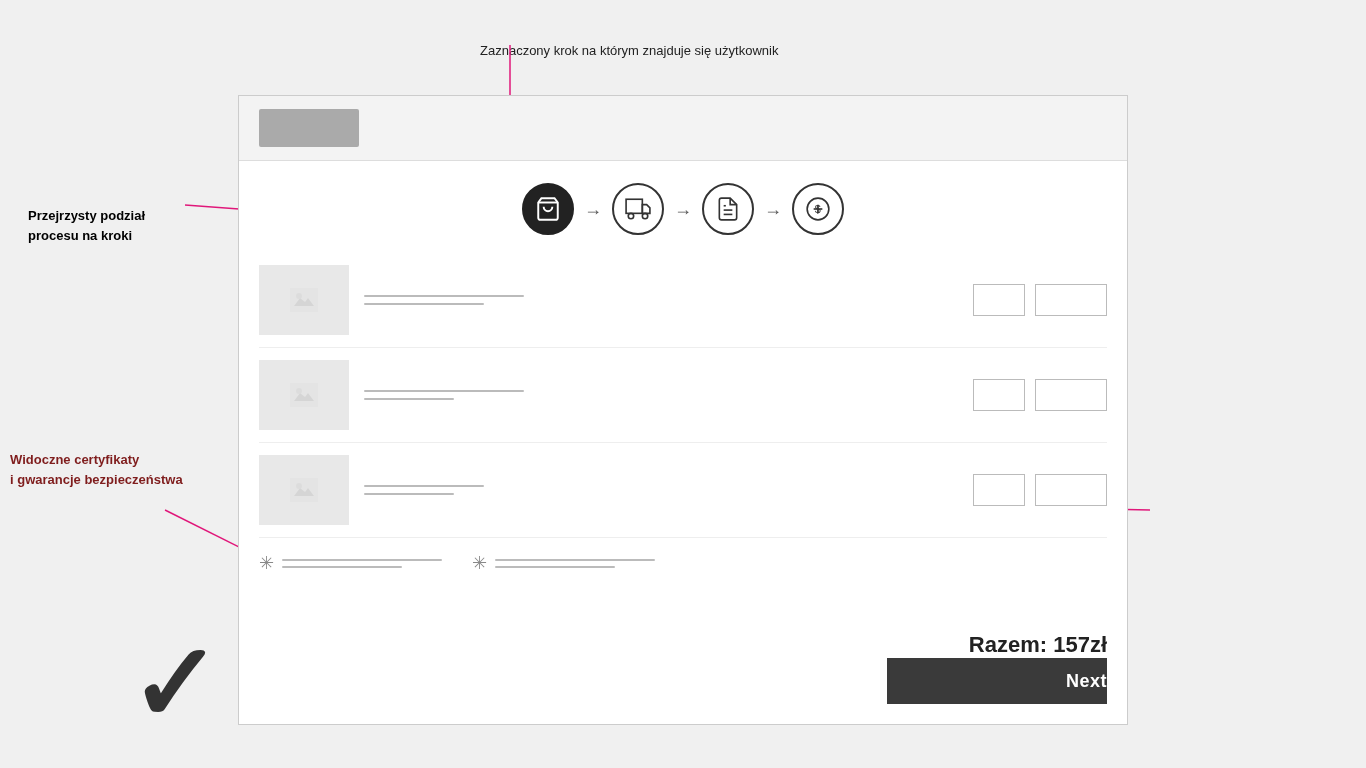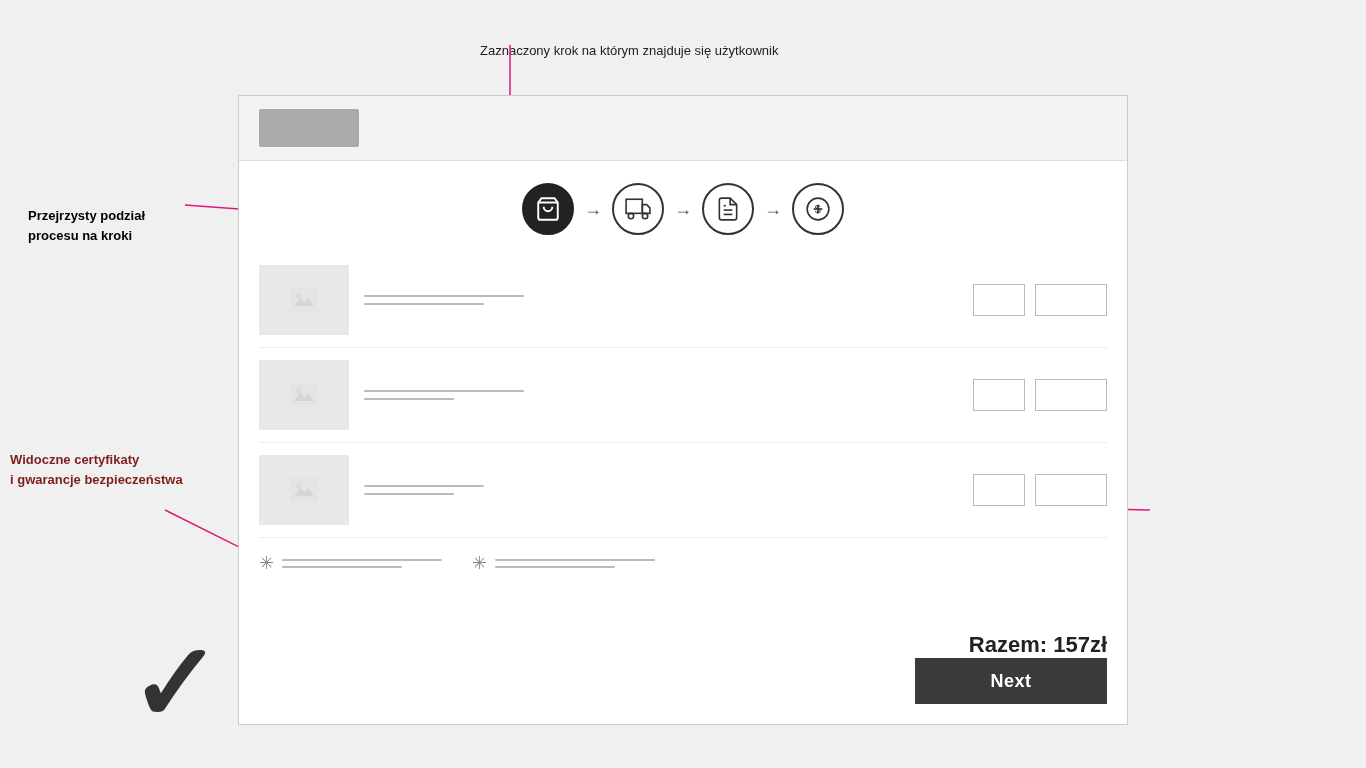--- a/index.html
+++ b/index.html
@@ -172,29 +172,30 @@
       align-items: flex-end;
     }
 
     .total-text {
       font-size: 22px;
       font-weight: 700;
       color: #222;
     }
 
     .next-btn {
-      width: 192px;
+      width: 220px;
       height: 46px;
       background: #3a3a3a;
       color: #fff;
       font-size: 18px;
       font-weight: 600;
       border: none;
       cursor: pointer;
       letter-spacing: 0.5px;
+      text-align: right;
     }
 
     
     .big-checkmark {
       position: absolute;
       bottom: 30px;
       left: 130px;
       font-size: 110px;
       font-weight: 900;
       color: #333;

